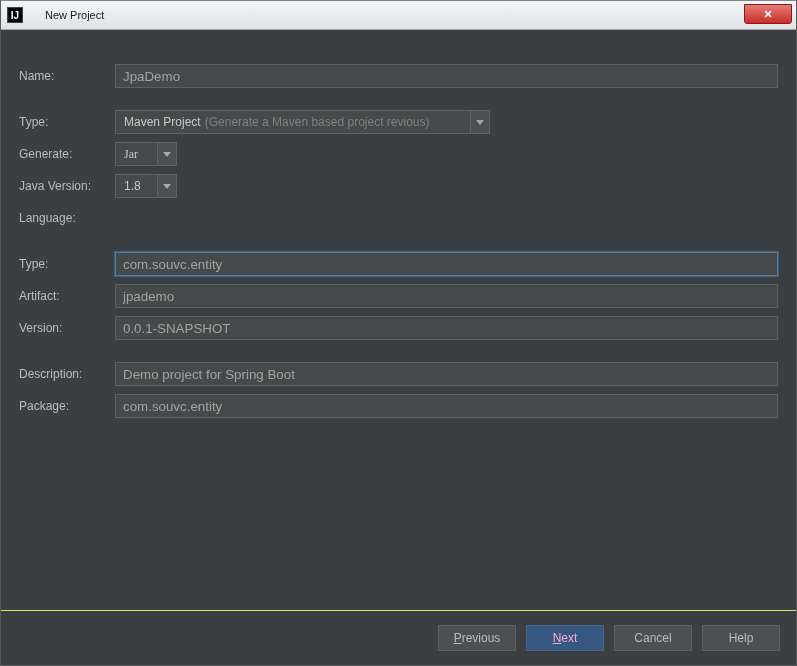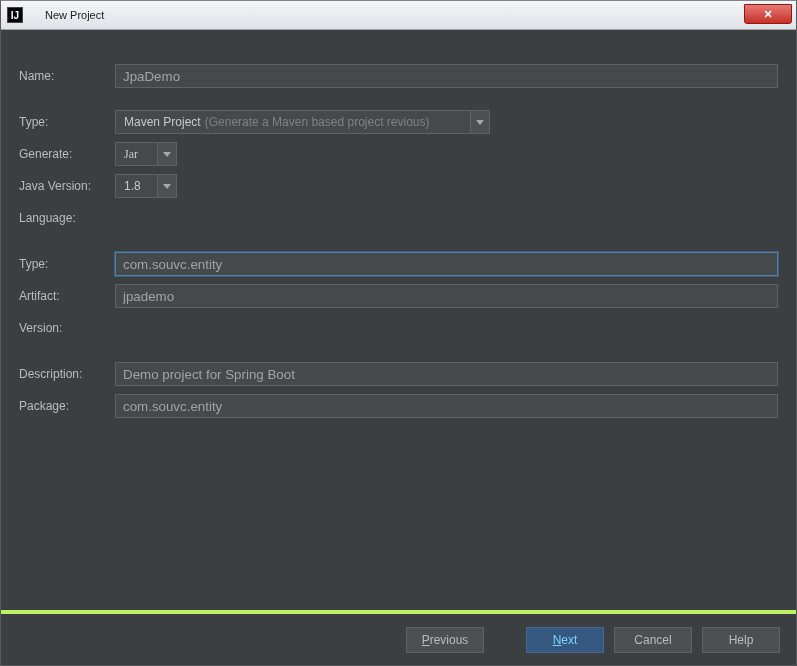--- a/index.html
+++ b/index.html
@@ -93,38 +93,37 @@
 }
 .select-arrow svg { width: 8px; height: 5px; }
 
 .type-body { min-width: 355px; }
 .type-hint { color: #808080; margin-left: 4px; }
 
 .gap-small { height: 8px; }
 
 .footer {
   height: 55px;
-  border-top: 4px solid #bef264;
+  border-top: 1px solid #bef264;
   display: flex; align-items: center; justify-content: flex-end;
   padding: 0 16px; gap: 10px;
 }
 .btn {
   height: 26px; min-width: 78px;
   background: #4c5052;
   border: 1px solid #5e6264;
   color: #bbbbbb;
   display: flex; align-items: center; justify-content: center;
   cursor: pointer;
   padding: 0 14px;
 }
 .btn.primary {
   background: #365880;
   border-color: #44688f;
-  color: #7dd3fc;
-  margin-left: 32px;
+  color: #f9a8d4;
 }
 .mn { text-decoration: underline; }
 </style>
 </head>
 <body>
 
 <div class="window">
 
   <div class="titlebar">
     <div class="app-icon">IJ</div>
@@ -210,20 +209,23 @@
 
     <div class="row">
       <div class="label-col">Artifact:</div>
       <div class="field-col">
         <input class="text-input" value="jpademo" style="">
       </div>
     </div>
 
     <div class="row">
       <div class="label-col">Version:</div>
+      <div class="field-col">
+        <input class="text-input" value="0.0.1-SNAPSHOT" style="">
+      </div>
     </div>
 
     <div class="gap-small"></div>
 
     <div class="row">
       <div class="label-col">Description:</div>
       <div class="field-col">
         <input class="text-input" value="Demo project for Spring Boot" style="">
       </div>
     </div>

